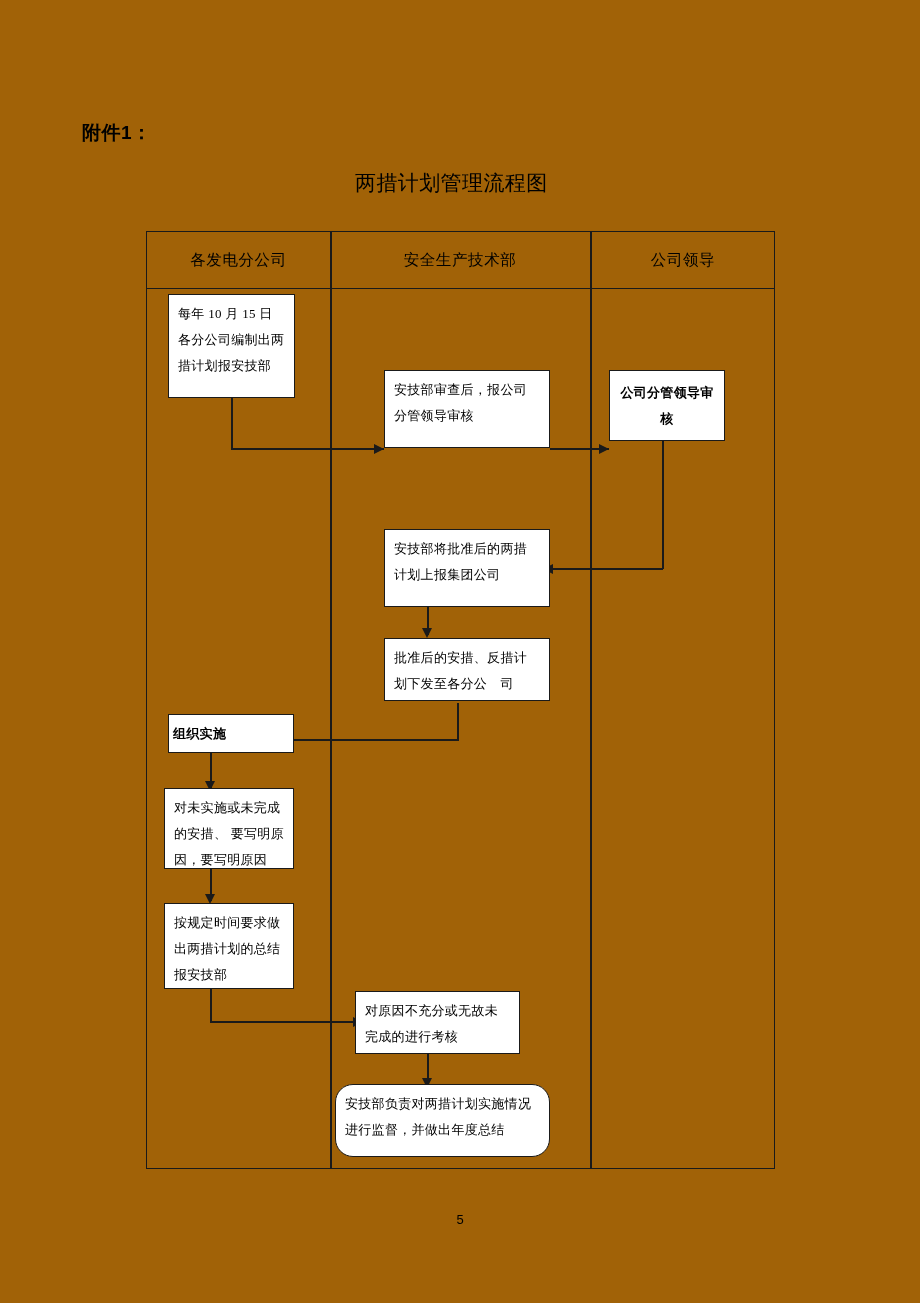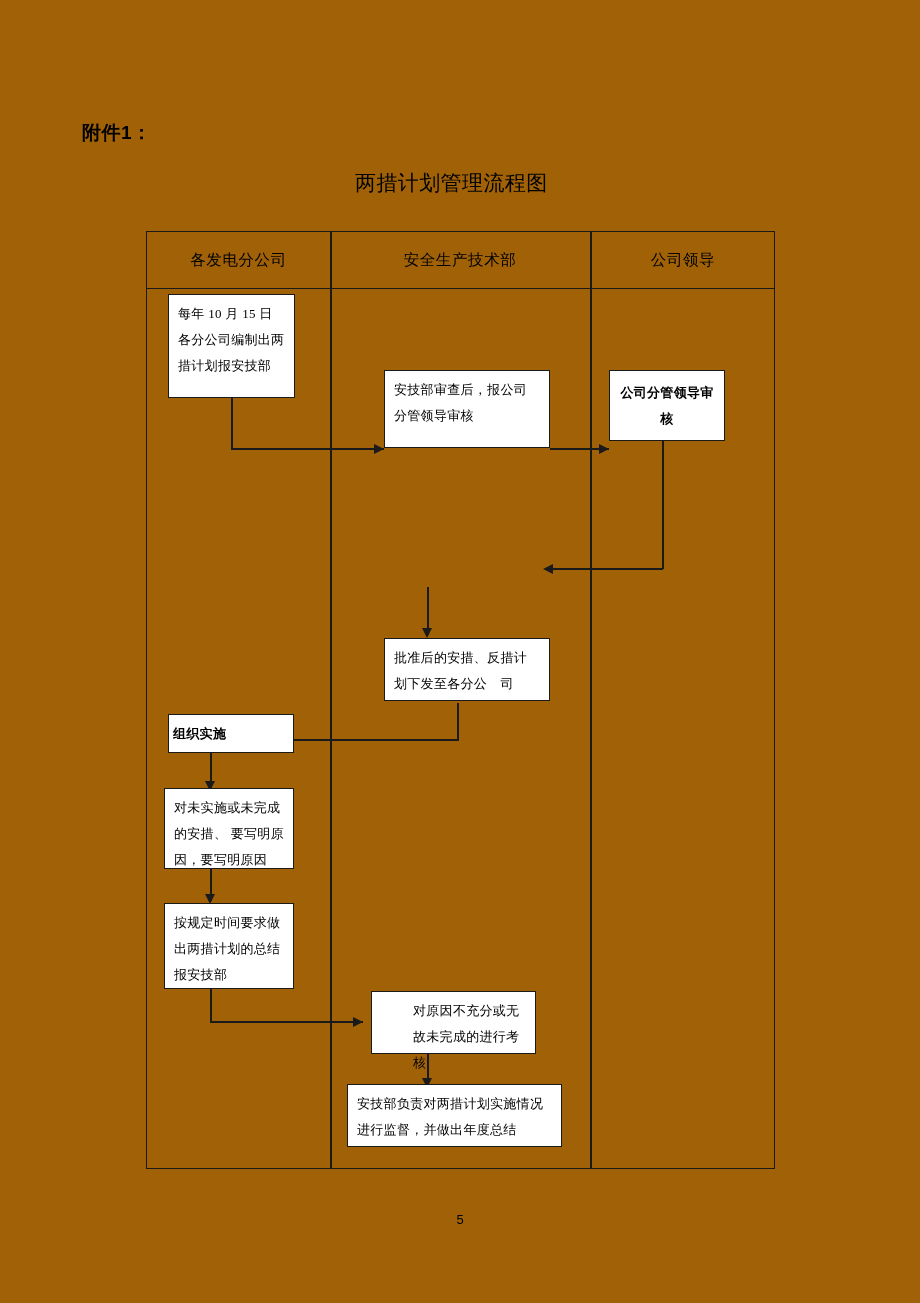--- a/index.html
+++ b/index.html
@@ -206,42 +206,45 @@
     </div>
 
     <div class="node" style="left:237px; top:138px; width:166px; height:78px;">
       <span class="node-text">安技部审查后，报公司分管领导审核</span>
     </div>
 
     <div class="node center vcenter" style="left:462px; top:138px; width:116px; height:71px;">
       <span class="node-text">公司分管领导审核</span>
     </div>
 
+    <div class="node" style="left:237px; top:297px; width:166px; height:78px;">
+      <span class="node-text">安技部将批准后的两措计划上报集团公司</span>
+    </div>
 
     <div class="node" style="left:237px; top:406px; width:166px; height:63px;">
       <span class="node-text">批准后的安措、反措计划下发至各分公　司</span>
     </div>
 
     <div class="node center vcenter" style="left:21px; top:482px; width:126px; height:39px;">
       <span class="node-text">组织实施</span>
     </div>
 
     <div class="node" style="left:17px; top:556px; width:130px; height:81px;">
       <span class="node-text">对未实施或未完成的安措、 要写明原因，要写明原因</span>
     </div>
 
     <div class="node" style="left:17px; top:671px; width:130px; height:86px;">
       <span class="node-text">按规定时间要求做出两措计划的总结报安技部</span>
     </div>
 
-    <div class="node" style="left:224px; top:759px; width:165px; height:63px;padding-left:32px;">
+    <div class="node" style="left:208px; top:759px; width:165px; height:63px;">
       <span class="node-text">对原因不充分或无故未完成的进行考核</span>
     </div>
 
-    <div class="node" style="left:200px; top:852px; width:215px; height:63px;">
+    <div class="node" style="left:188px; top:852px; width:215px; height:73px;border-radius:18px;">
       <span class="node-text">安技部负责对两措计划实施情况进行监督，并做出年度总结</span>
     </div>
 
   </div>
 
   <div id="page-number">5</div>
 
 </div>
 
 </body></html>

